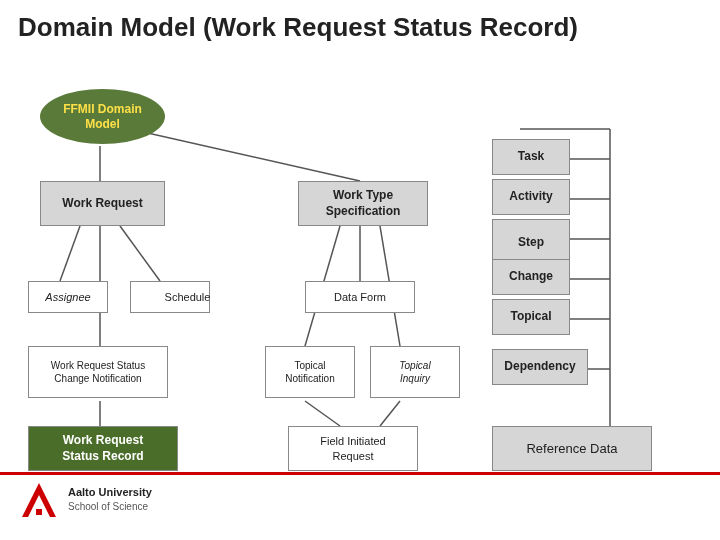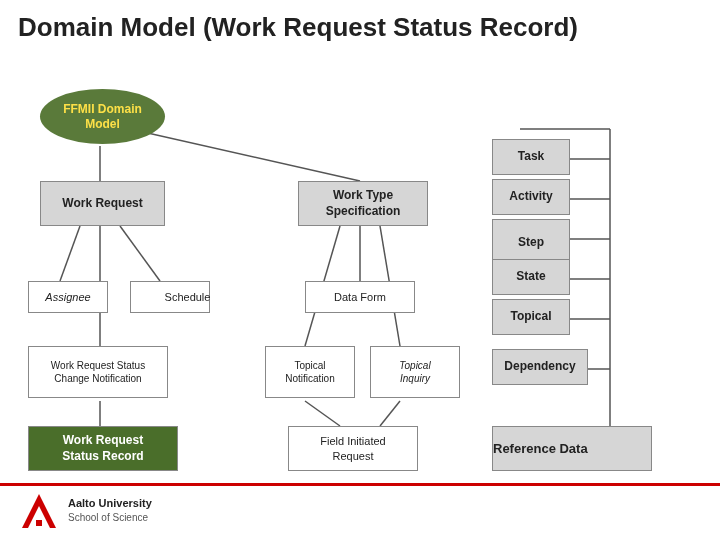--- a/index.html
+++ b/index.html
@@ -77,32 +77,32 @@
       background: #d6d6d6;
       border: 1.5px solid #888;
     }
 
     
     .ref-data-box {
       position: absolute;
       background: #d6d6d6;
       border: 1.5px solid #888;
       font-size: 13px;
-      font-weight: bold;
+      font-weight: normal;
       text-align: center;
       display: flex;
       align-items: center;
-      justify-content: flex-start;
+      justify-content: center;
       color: #222;
     }
 
     
     .footer {
       position: absolute;
-      bottom: 5px;
+      bottom: 16px;
       left: 0;
       width: 100%;
       height: 52px;
       background: #fff;
       display: flex;
       align-items: center;
       padding: 0 18px;
       border-top: 3px solid #c00;
     }
 
@@ -232,21 +232,21 @@
 
   <div class="node-rect right-side" style="left:492px; top:128px; width:78px; height:36px; font-size:12px;">
     <span>Activity</span>
   </div>
 
   <div class="node-rect right-side" style="left:492px; top:168px; width:78px; height:48px; font-size:12px;">
     <span>Step</span>
   </div>
 
   <div class="node-rect right-side" style="left:492px; top:208px; width:78px; height:36px; font-size:12px;">
-    <span>State</span>
+    <span>Change</span>
   </div>
 
   <div class="node-rect right-side" style="left:492px; top:248px; width:78px; height:36px; font-size:12px;">
     <span>Topical</span>
   </div>
 
   <div class="node-rect right-side" style="left:492px; top:298px; width:96px; height:36px; font-size:12px;">
     <span>Dependency</span>
   </div>
 

